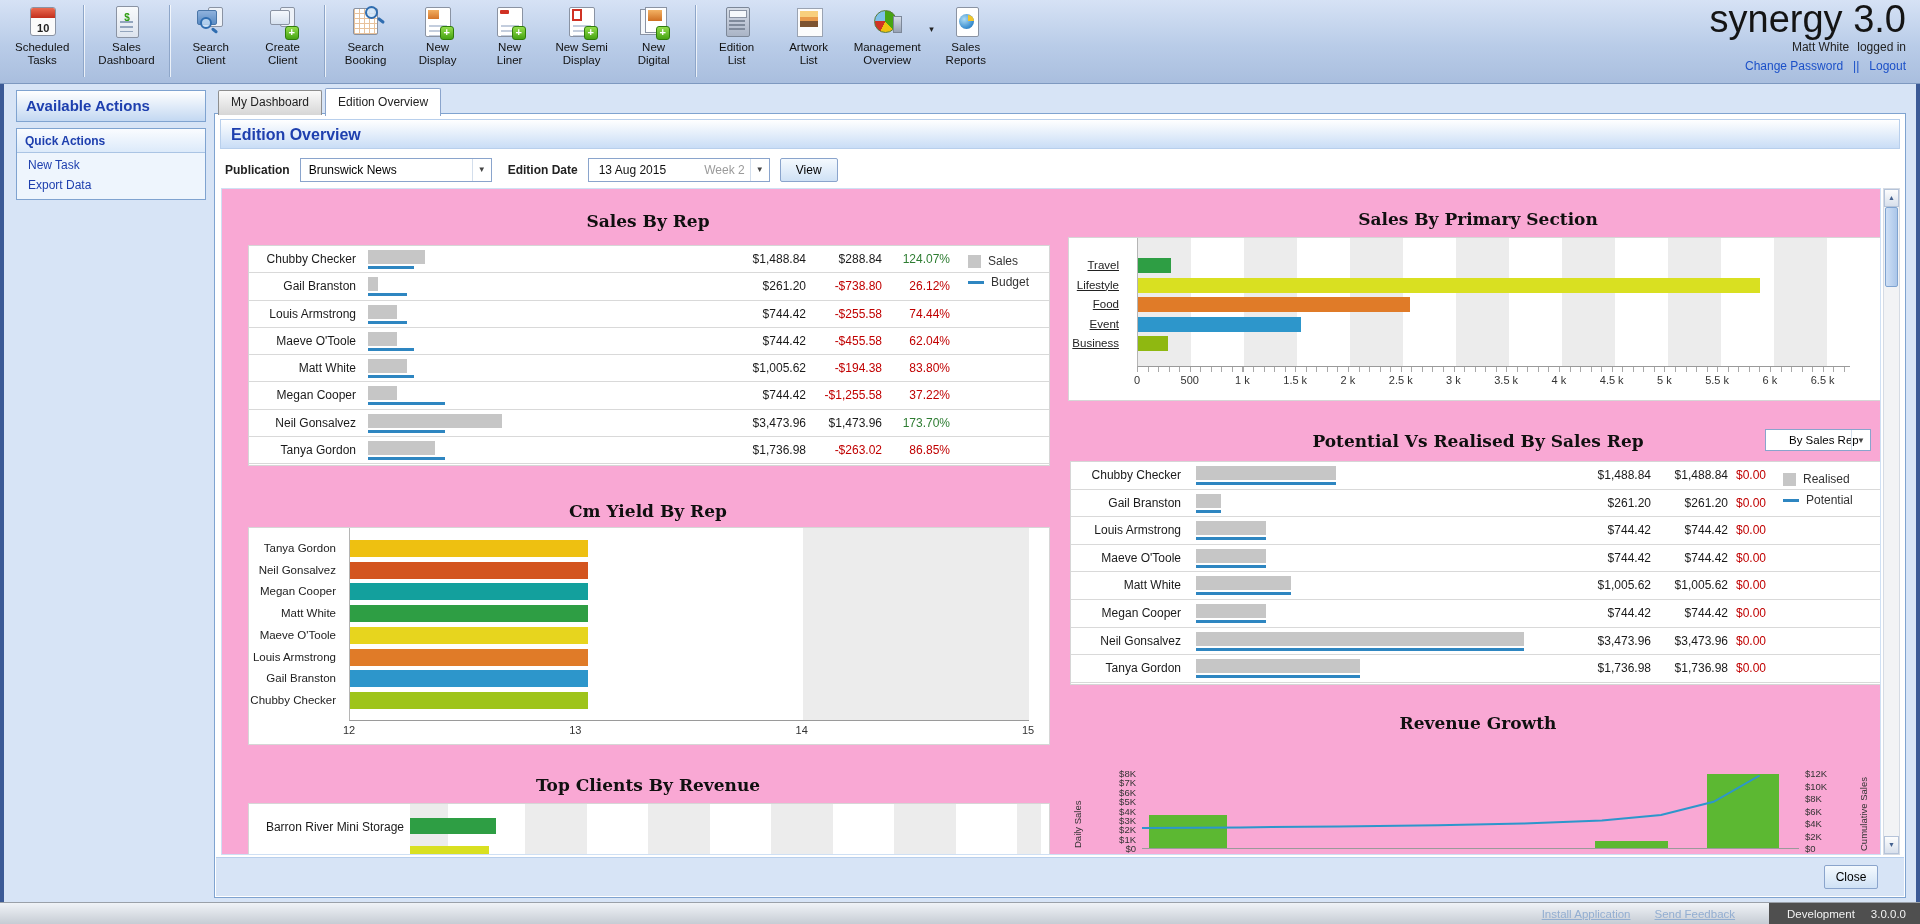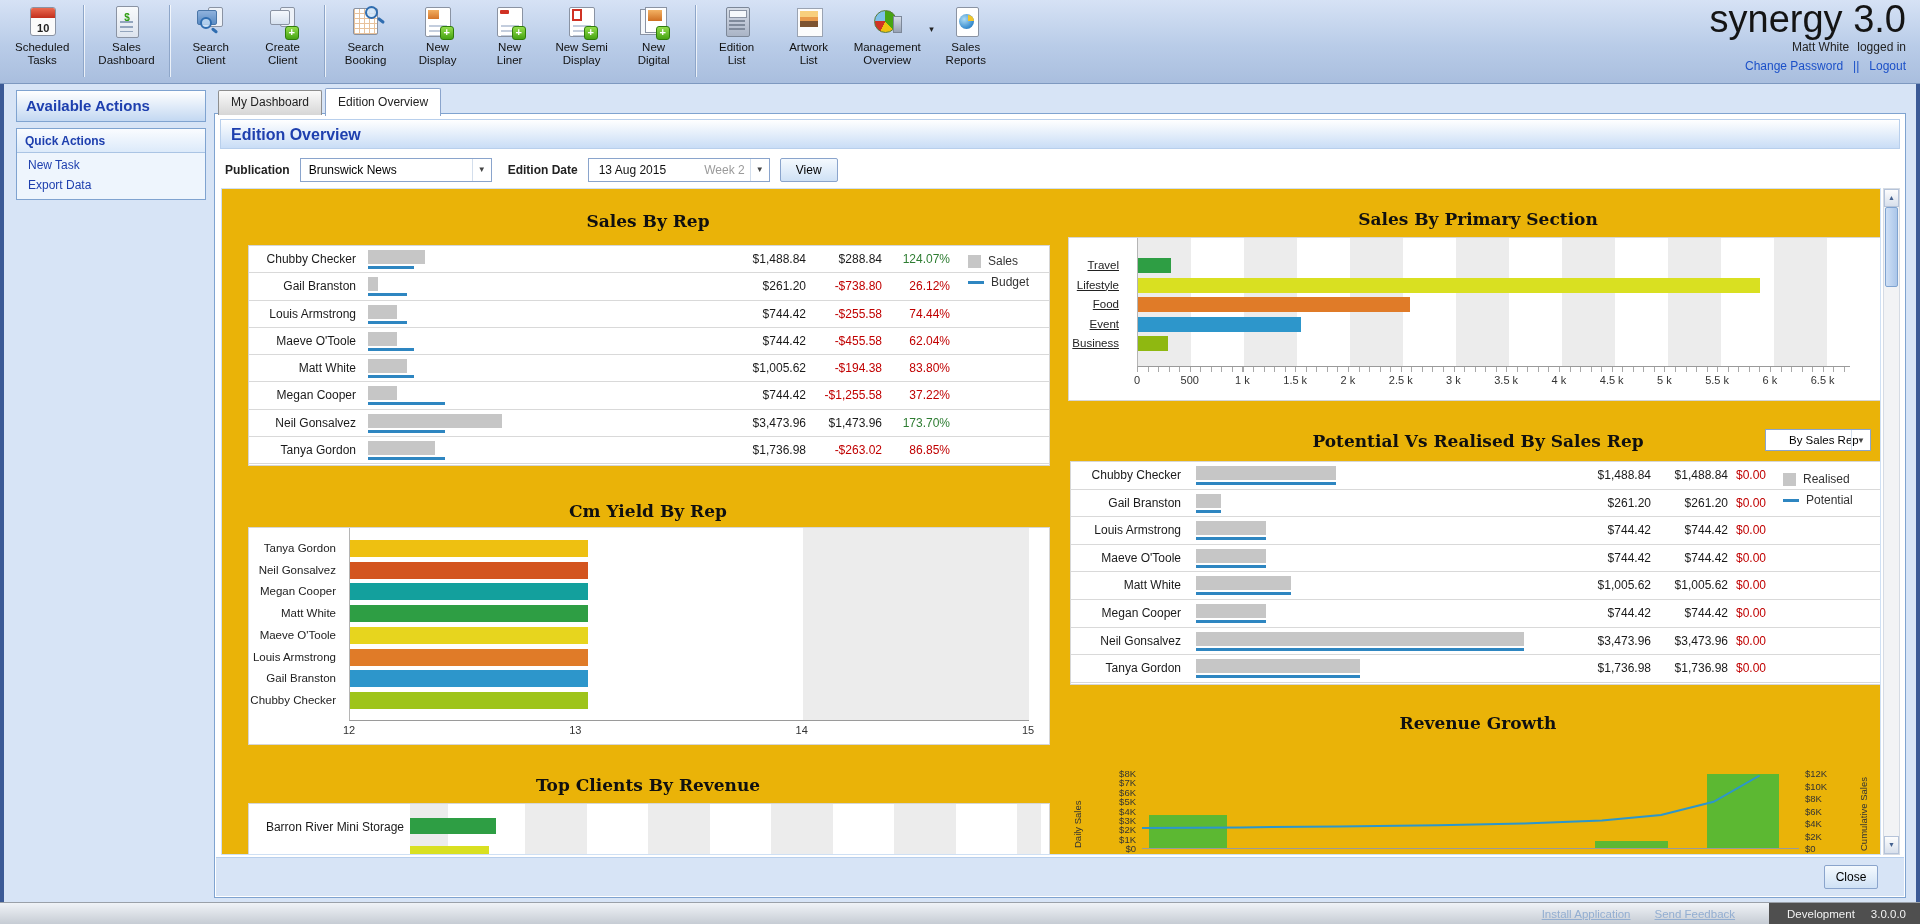--- a/index.html
+++ b/index.html
@@ -78,21 +78,21 @@
   .filterbar{position:absolute;left:10px;top:42px;height:28px;display:flex;align-items:center;font-size:12px;gap:10px;}
   .flabel{font-weight:bold;color:#222;}
   .select{position:relative;height:24px;border:1px solid #8aa4cc;background:#fff;display:flex;align-items:center;box-sizing:border-box;}
   .pub-select{width:192px;padding-left:8px;}
   .dd-arrow{position:absolute;right:0;top:0;width:18px;height:100%;border-left:1px solid #d3deec;text-align:center;font-size:8px;line-height:22px;color:#444;cursor:pointer;}
   .date-field{width:182px;}
   .date-text{margin-left:10px;color:#111;}
   .week-text{margin-left:auto;margin-right:24px;color:#9a9a9a;}
   .view-btn{width:58px;height:24px;background:linear-gradient(#f4f9fe,#cfe1f5);border:1px solid #8aa4cc;font-size:12px;border-radius:2px;font-family:"Liberation Sans",sans-serif;cursor:pointer;}
 
-  .content{position:absolute;left:6px;right:24px;top:74px;bottom:42px;background:#eab308;border:1px solid #cfe0f4;overflow:hidden;}
+  .content{position:absolute;left:6px;right:24px;top:74px;bottom:42px;background:#f9a8d4;border:1px solid #cfe0f4;overflow:hidden;}
 
   .vscroll{position:absolute;right:5px;top:74px;bottom:42px;width:17px;background:#f2f3f5;border:1px solid #d5dbe4;box-sizing:border-box;}
   .sb-btn{position:absolute;left:0;right:0;height:16px;background:linear-gradient(#fdfdfd,#d8e0ec);border:1px solid #b5c3d9;font-size:7px;text-align:center;line-height:15px;color:#44618f;cursor:pointer;}
   .sb-btn.up{top:0;}
   .sb-btn.down{bottom:0;}
   .sb-thumb{position:absolute;left:1px;right:1px;top:18px;height:78px;background:linear-gradient(90deg,#cfe0f6,#abc6e9);border:1px solid #7fa3d0;border-radius:2px;cursor:grab;}
 
   .panel-footer{position:absolute;left:1px;right:1px;bottom:1px;height:38px;background:#d7e4f6;border-top:1px solid #b8cfec;}
   .close-btn{position:absolute;right:26px;top:7px;width:54px;height:24px;background:linear-gradient(#f4f9fe,#cfe1f5);border:1px solid #8aa4cc;font-size:12px;border-radius:2px;font-family:"Liberation Sans",sans-serif;cursor:pointer;}
 

